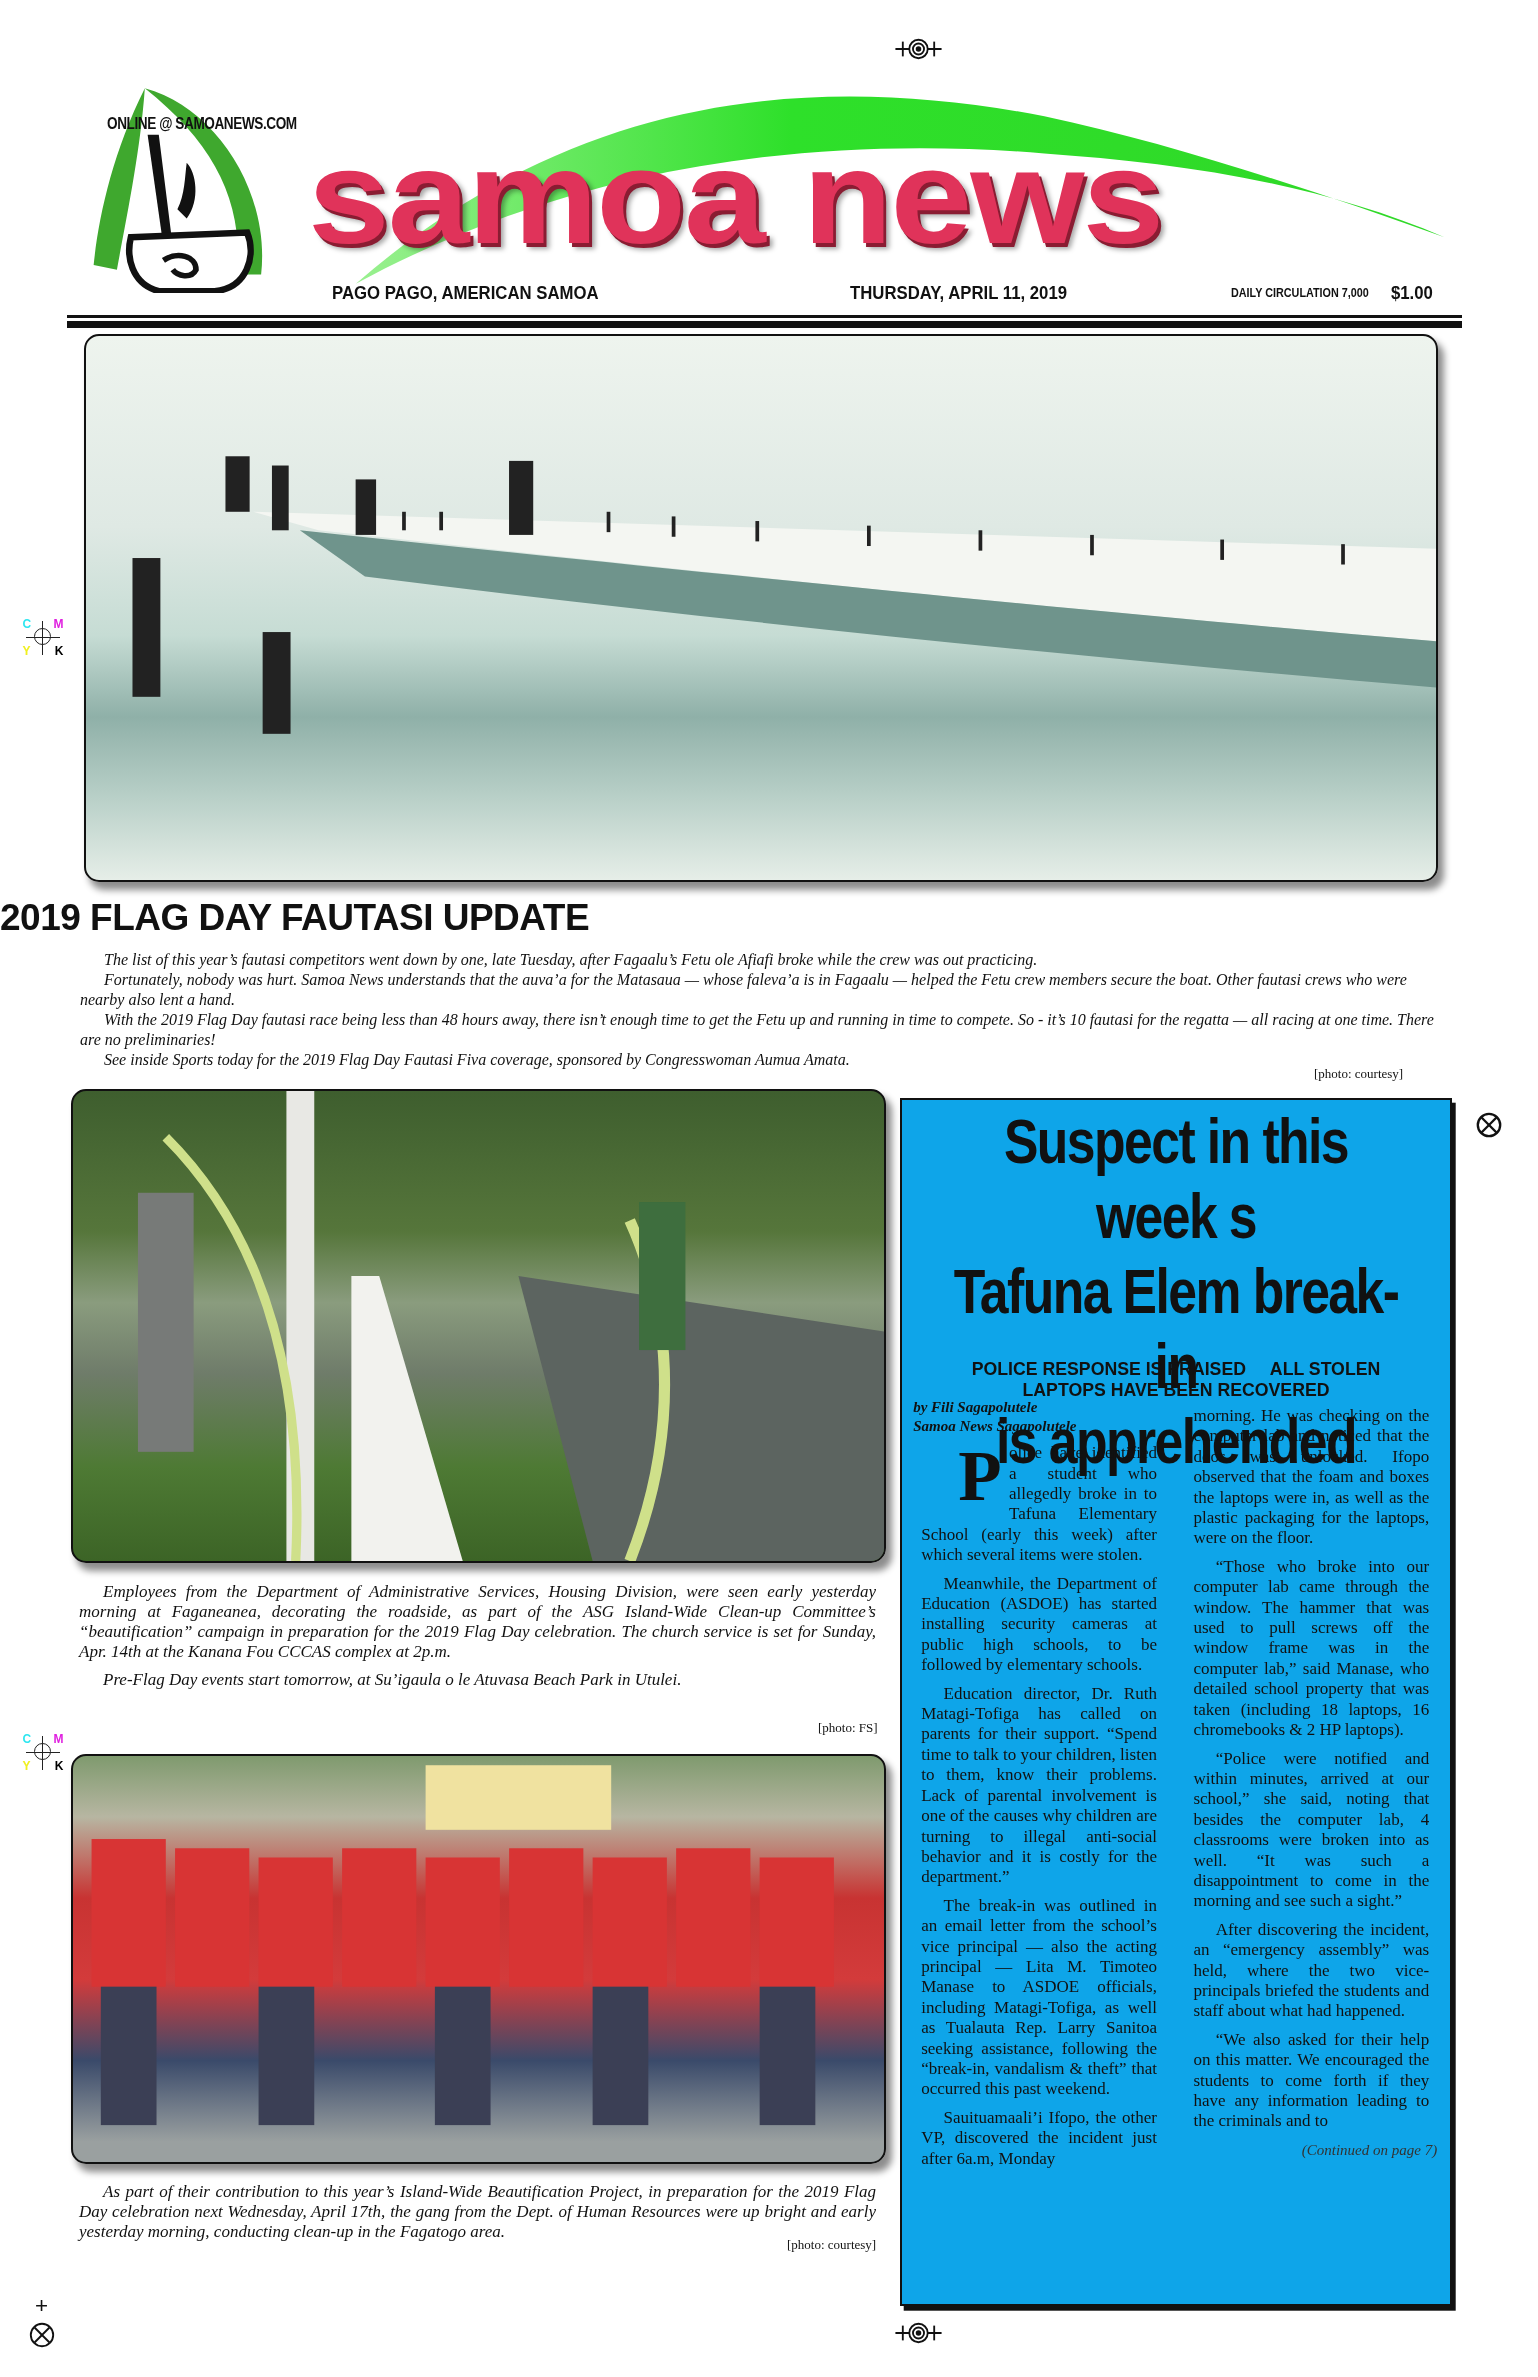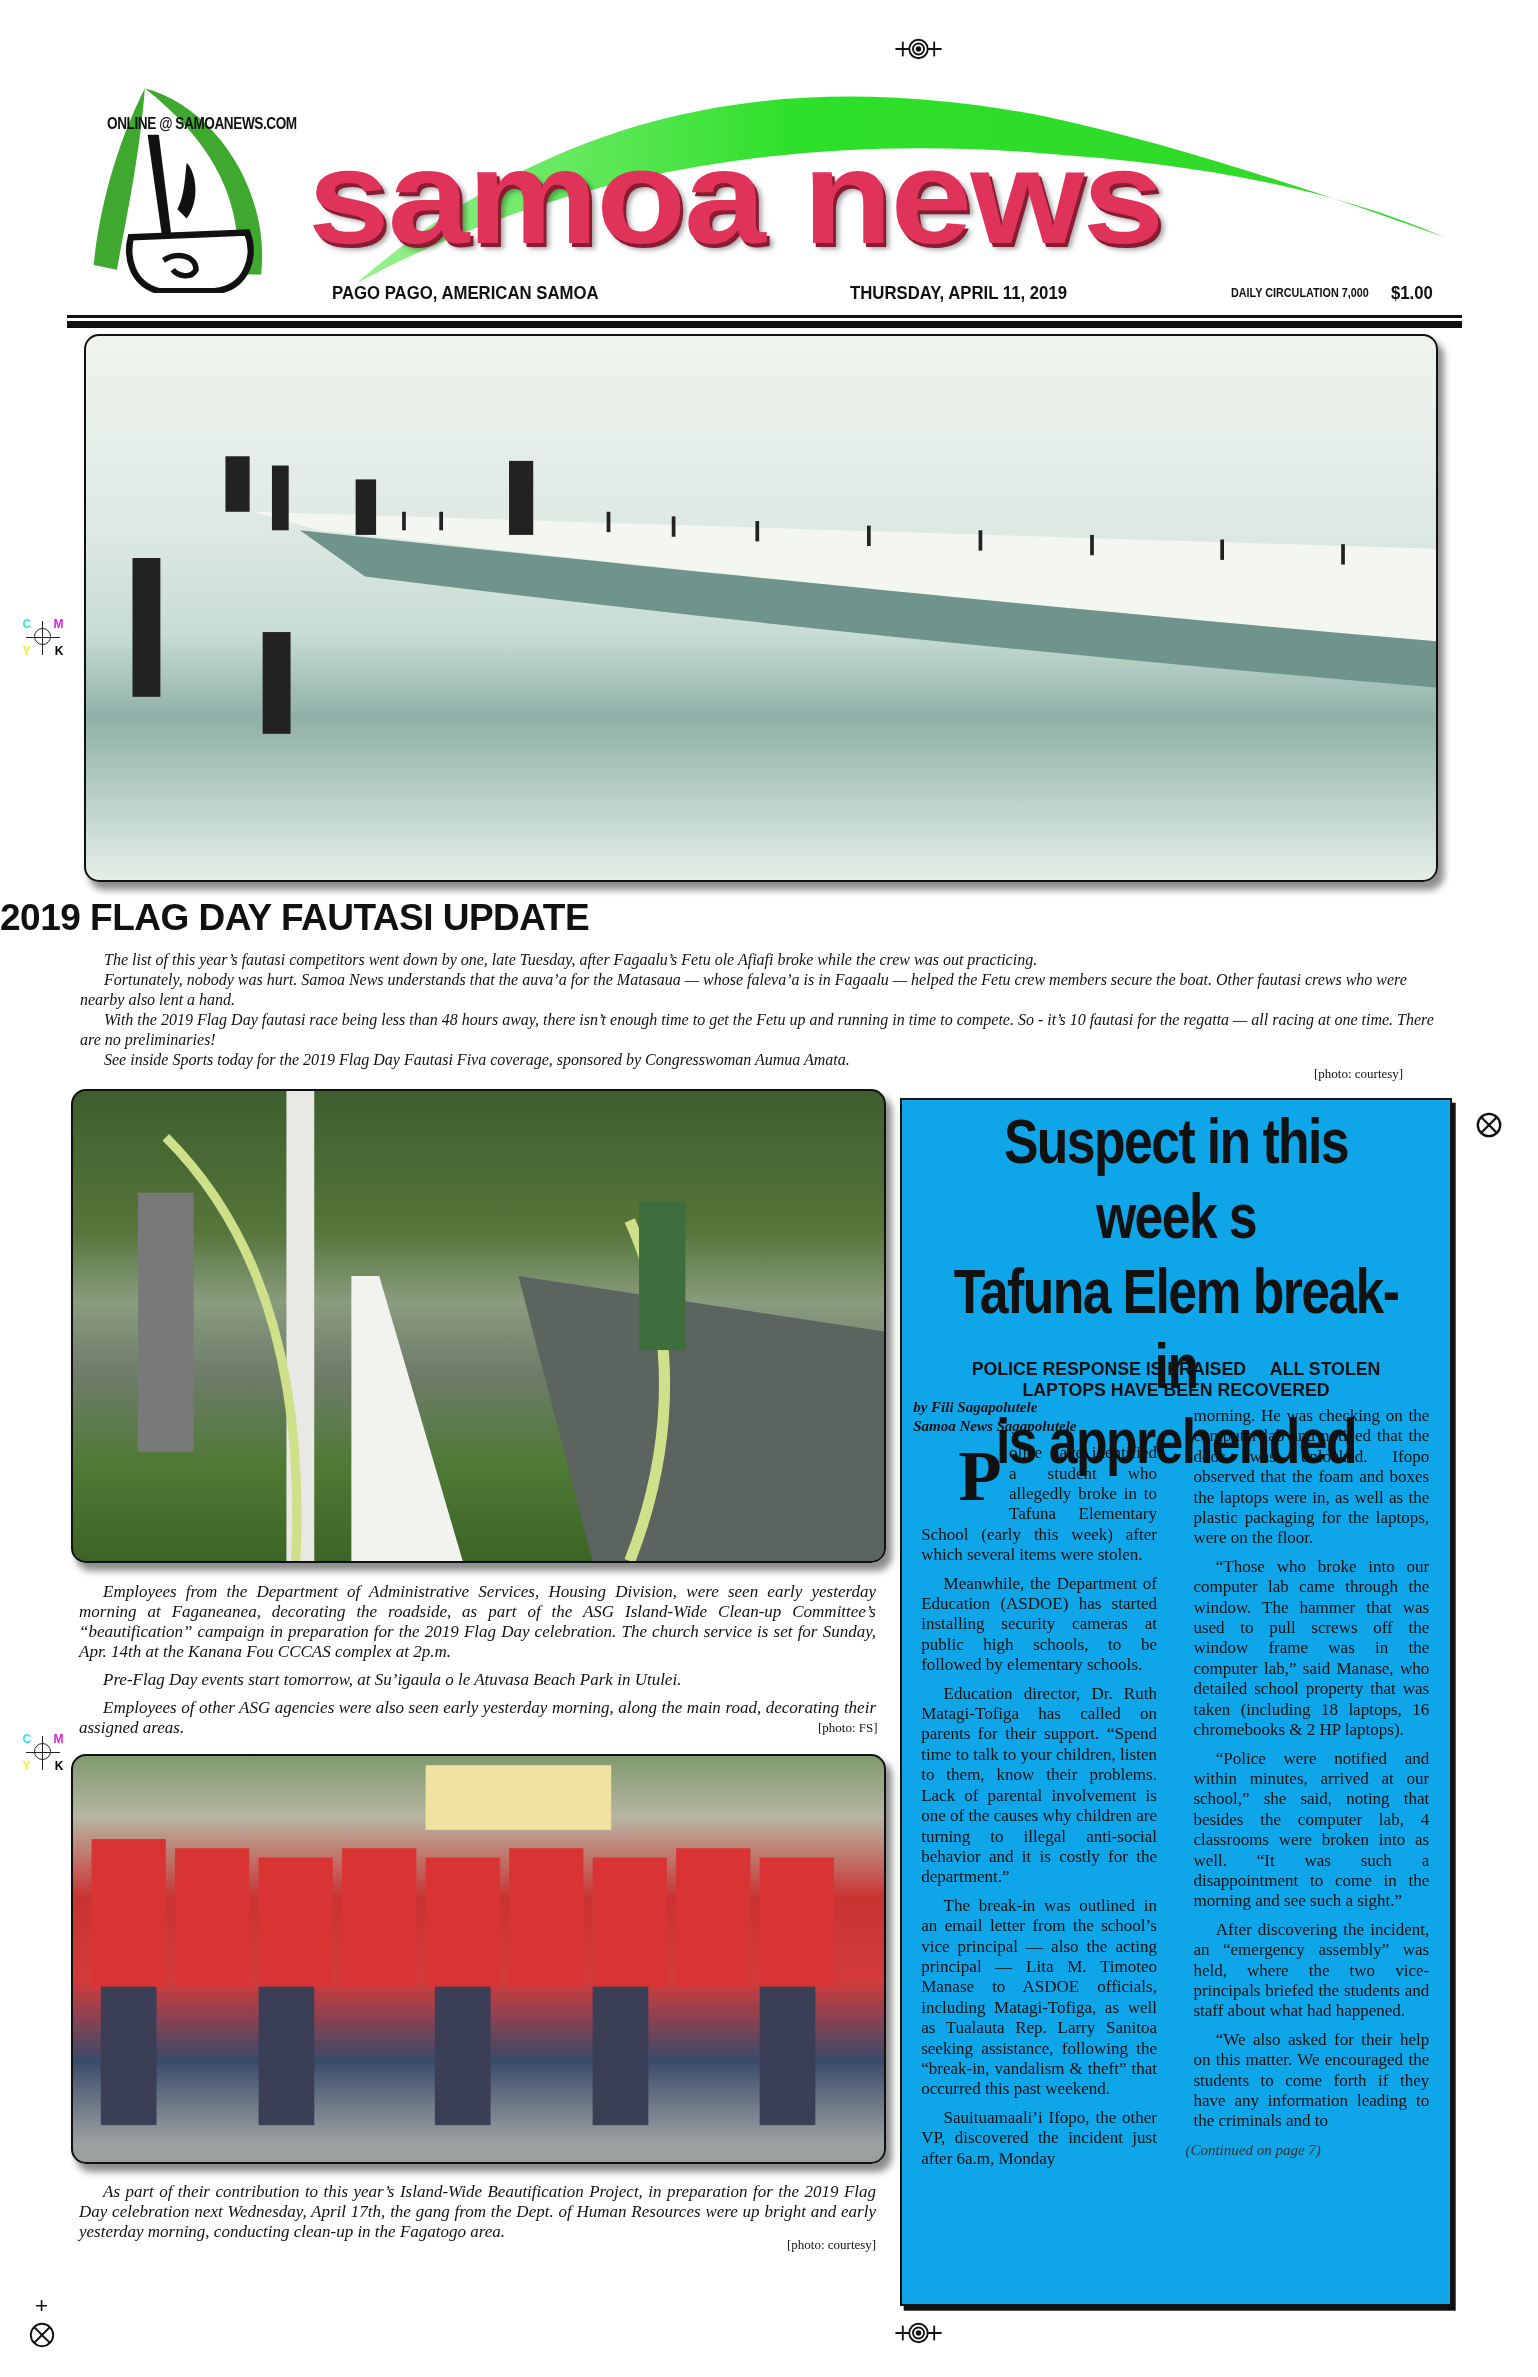--- a/index.html
+++ b/index.html
@@ -58,21 +58,21 @@
   
   .box { left:900px; top:1098px; width:552px; height:1208px; background:#0ea5e9; border:2.8px solid #111; box-sizing:border-box; box-shadow:3.7px 4.7px 0 #111; }
   .box-hl { position:absolute; left:0; top:3.7px; width:100%; text-align:center; font-family:"Liberation Sans", sans-serif; font-weight:bold; font-size:63px; line-height:75px; letter-spacing:-1.9px; transform:scaleX(0.82); }
   .box-sub { position:absolute; left:0; top:231px; width:100%; text-align:center; font-family:"Liberation Sans", sans-serif; font-weight:bold; font-size:17.7px; line-height:21.4px;margin-top:28px; }
   .cols { position:absolute; left:11.2px; top:298px; width:524px; display:flex; gap:20.5px; }
   .col { width:252px; font-size:17px; line-height:20.4px; text-align:justify; }
   .col p { margin:8px; text-indent:22.4px; }
   .byline { font-weight:bold; font-style:italic; font-size:15px; line-height:18.6px; }
   .dropcap { float:left; font-size:71px; line-height:58px; margin:3.7px 7.5px 0 37px; font-weight:bold; }
   .p-nodent { text-indent:0 !important; }
-  .cont { font-style:italic; font-size:15px; text-align:left; color:#333; }
+  .cont { font-style:italic; font-size:15px; text-align:right; color:#333; }
   .plus-mark { left:35px; top:2293px; font-size:22.4px; font-family:"Liberation Sans", sans-serif; }
 </style>
 </head>
 <body>
 
 <svg class="abs reg-top" viewBox="0 0 50 26">
   <line x1="0" y1="13" x2="50" y2="13" stroke="#111" stroke-width="2"></line>
   <line x1="8" y1="5" x2="8" y2="21" stroke="#111" stroke-width="2"></line>
   <line x1="42" y1="5" x2="42" y2="21" stroke="#111" stroke-width="2"></line>
   <circle cx="25" cy="13" r="10" fill="#fff" stroke="#111" stroke-width="2"></circle>
@@ -191,21 +191,20 @@
     <path d="M100 50 C 200 150, 250 300, 240 508" stroke="#cfe08a" stroke-width="10" fill="none"></path>
     <path d="M600 140 C 650 250, 650 380, 600 508" stroke="#cfe08a" stroke-width="12" fill="none"></path>
     <rect x="70" y="110" width="60" height="280" fill="#777a78"></rect>
     <rect x="610" y="120" width="50" height="160" fill="#3e6e3e"></rect>
   </svg>
 </div>
 
 <div class="abs cap cap2">
   <p>Employees from the Department of Administrative Services, Housing Division, were seen early yesterday morning at Faganeanea, decorating the roadside, as part of the ASG Island-Wide Clean-up Committee’s “beautification” campaign in preparation for the 2019 Flag Day celebration. The church service is set for Sunday, Apr. 14th at the Kanana Fou CCCAS complex at 2p.m.</p>
   <p>Pre-Flag Day events start tomorrow, at Su’igaula o le Atuvasa Beach Park in Utulei.</p>
-  <p>Employees of other ASG agencies were also seen early yesterday morning, along the main road, decorating their assigned areas.</p>
 </div>
 <div class="abs credit credit2">[photo: FS]</div>
 
 <div class="abs photo photo-group">
   <svg width="100%" height="100%" viewBox="0 0 874 440" preserveAspectRatio="none">
     <rect x="380" y="10" width="200" height="70" fill="#f0e2a0"></rect>
     <g fill="#d83434">
       <rect x="20" y="90" width="80" height="160"></rect>
         <rect x="110" y="100" width="80" height="150"></rect>
       <rect x="200" y="110" width="80" height="140"></rect>

